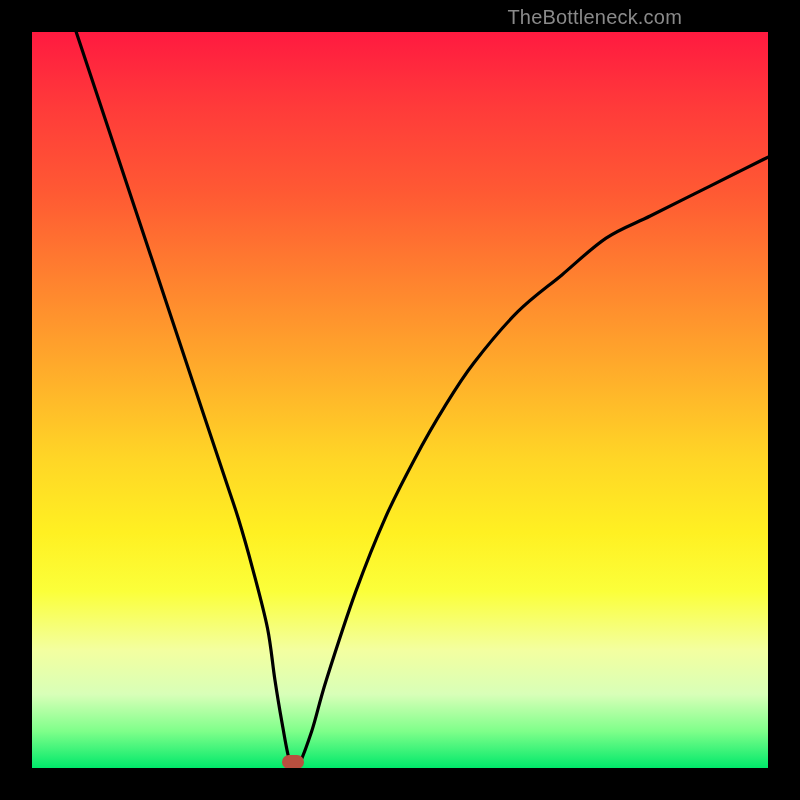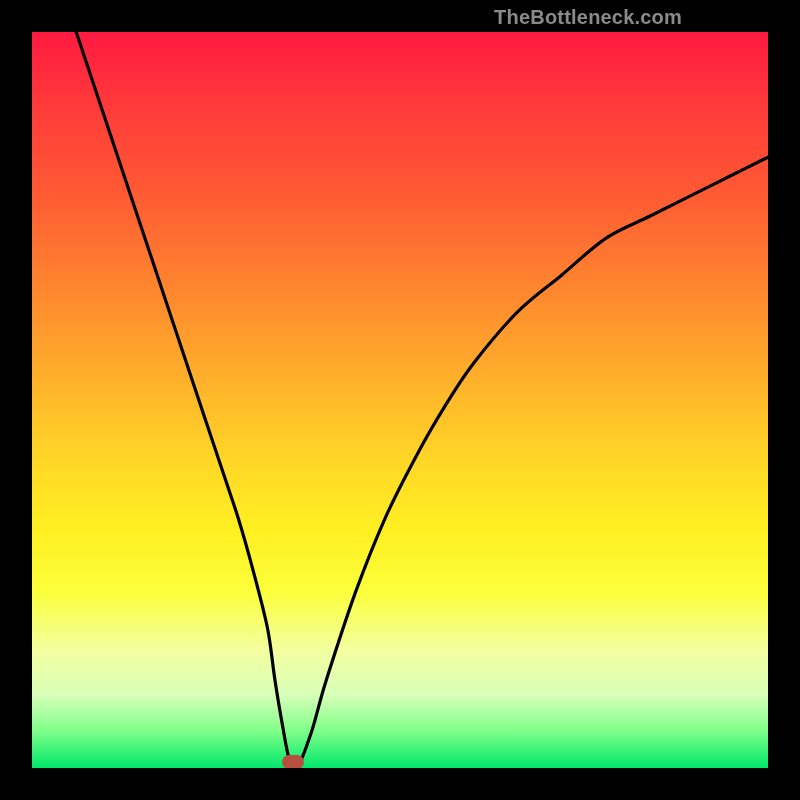--- a/index.html
+++ b/index.html
@@ -8,21 +8,20 @@
     width: 800px;
     height: 800px;
     background: #000;
     font-family: Arial, Helvetica, sans-serif;
   }
   .frame {
     position: relative;
     width: 696px;
     height: 800px;
     background: #000;
-    font-weight: bold;
   }
   .plot-area {
     position: absolute;
     left: 32px;
     top: 32px;
     width: 736px;
     height: 736px;
     overflow: hidden;
   }
   .gradient {

